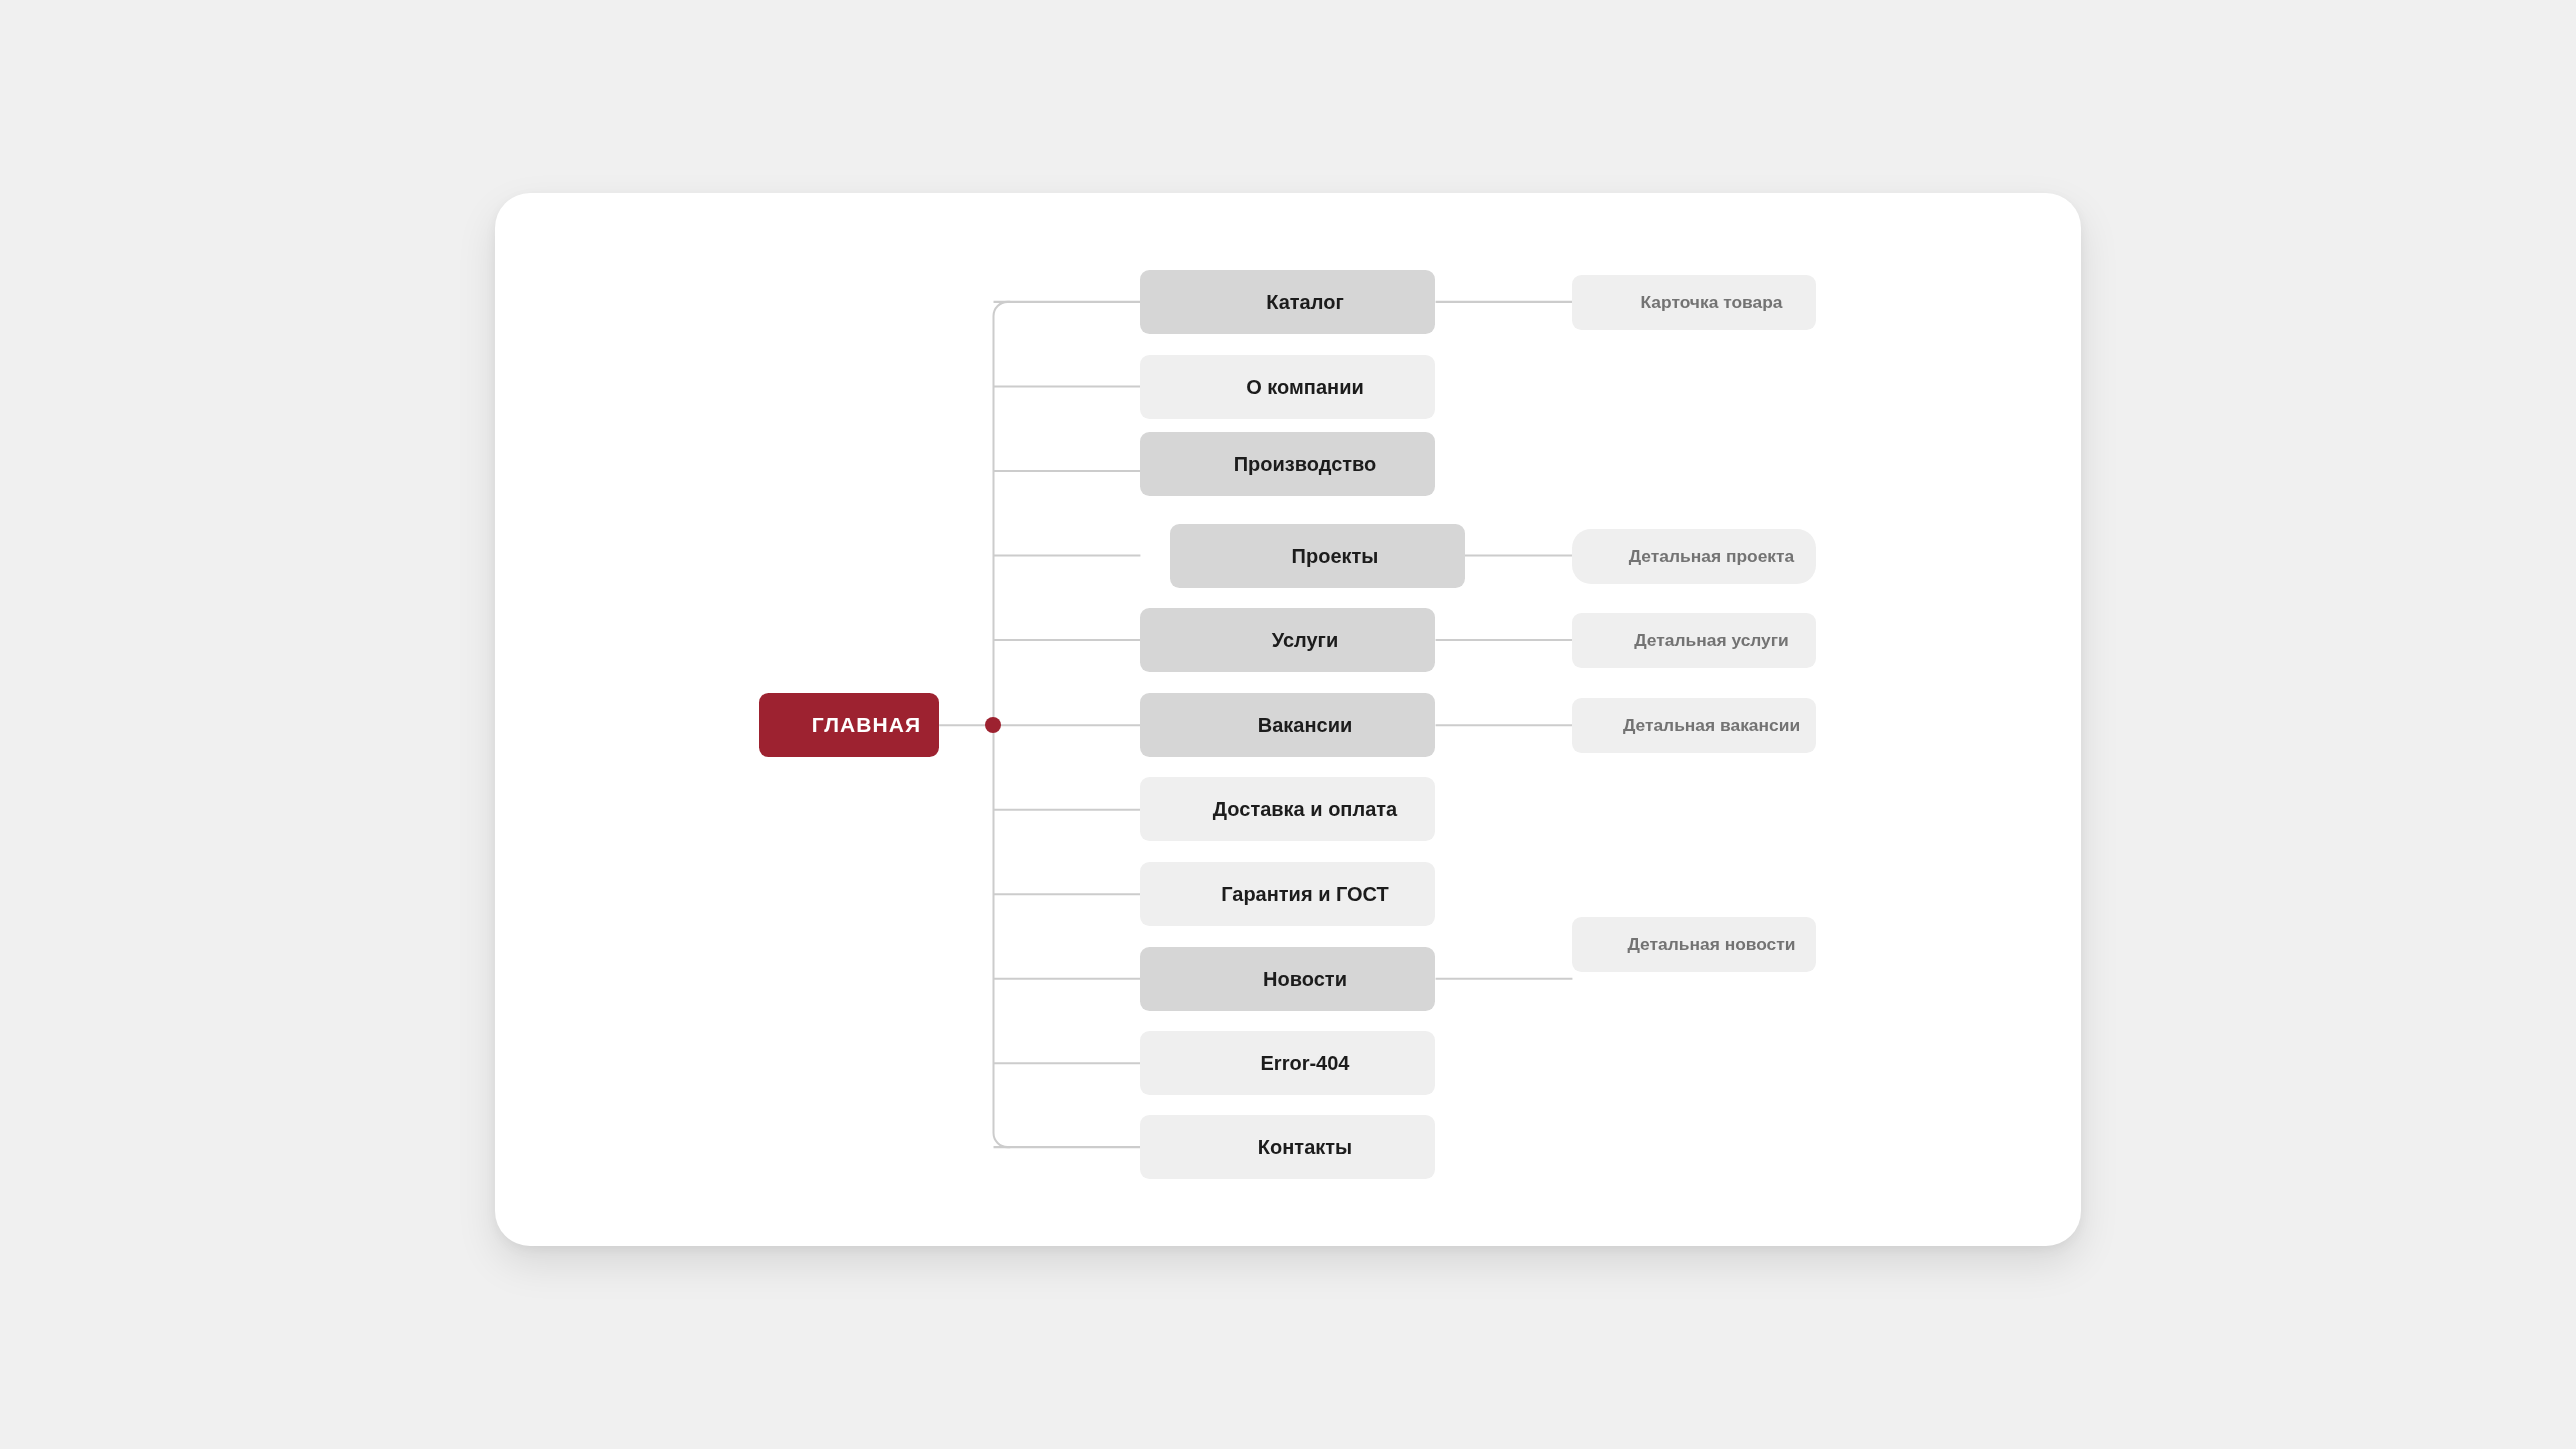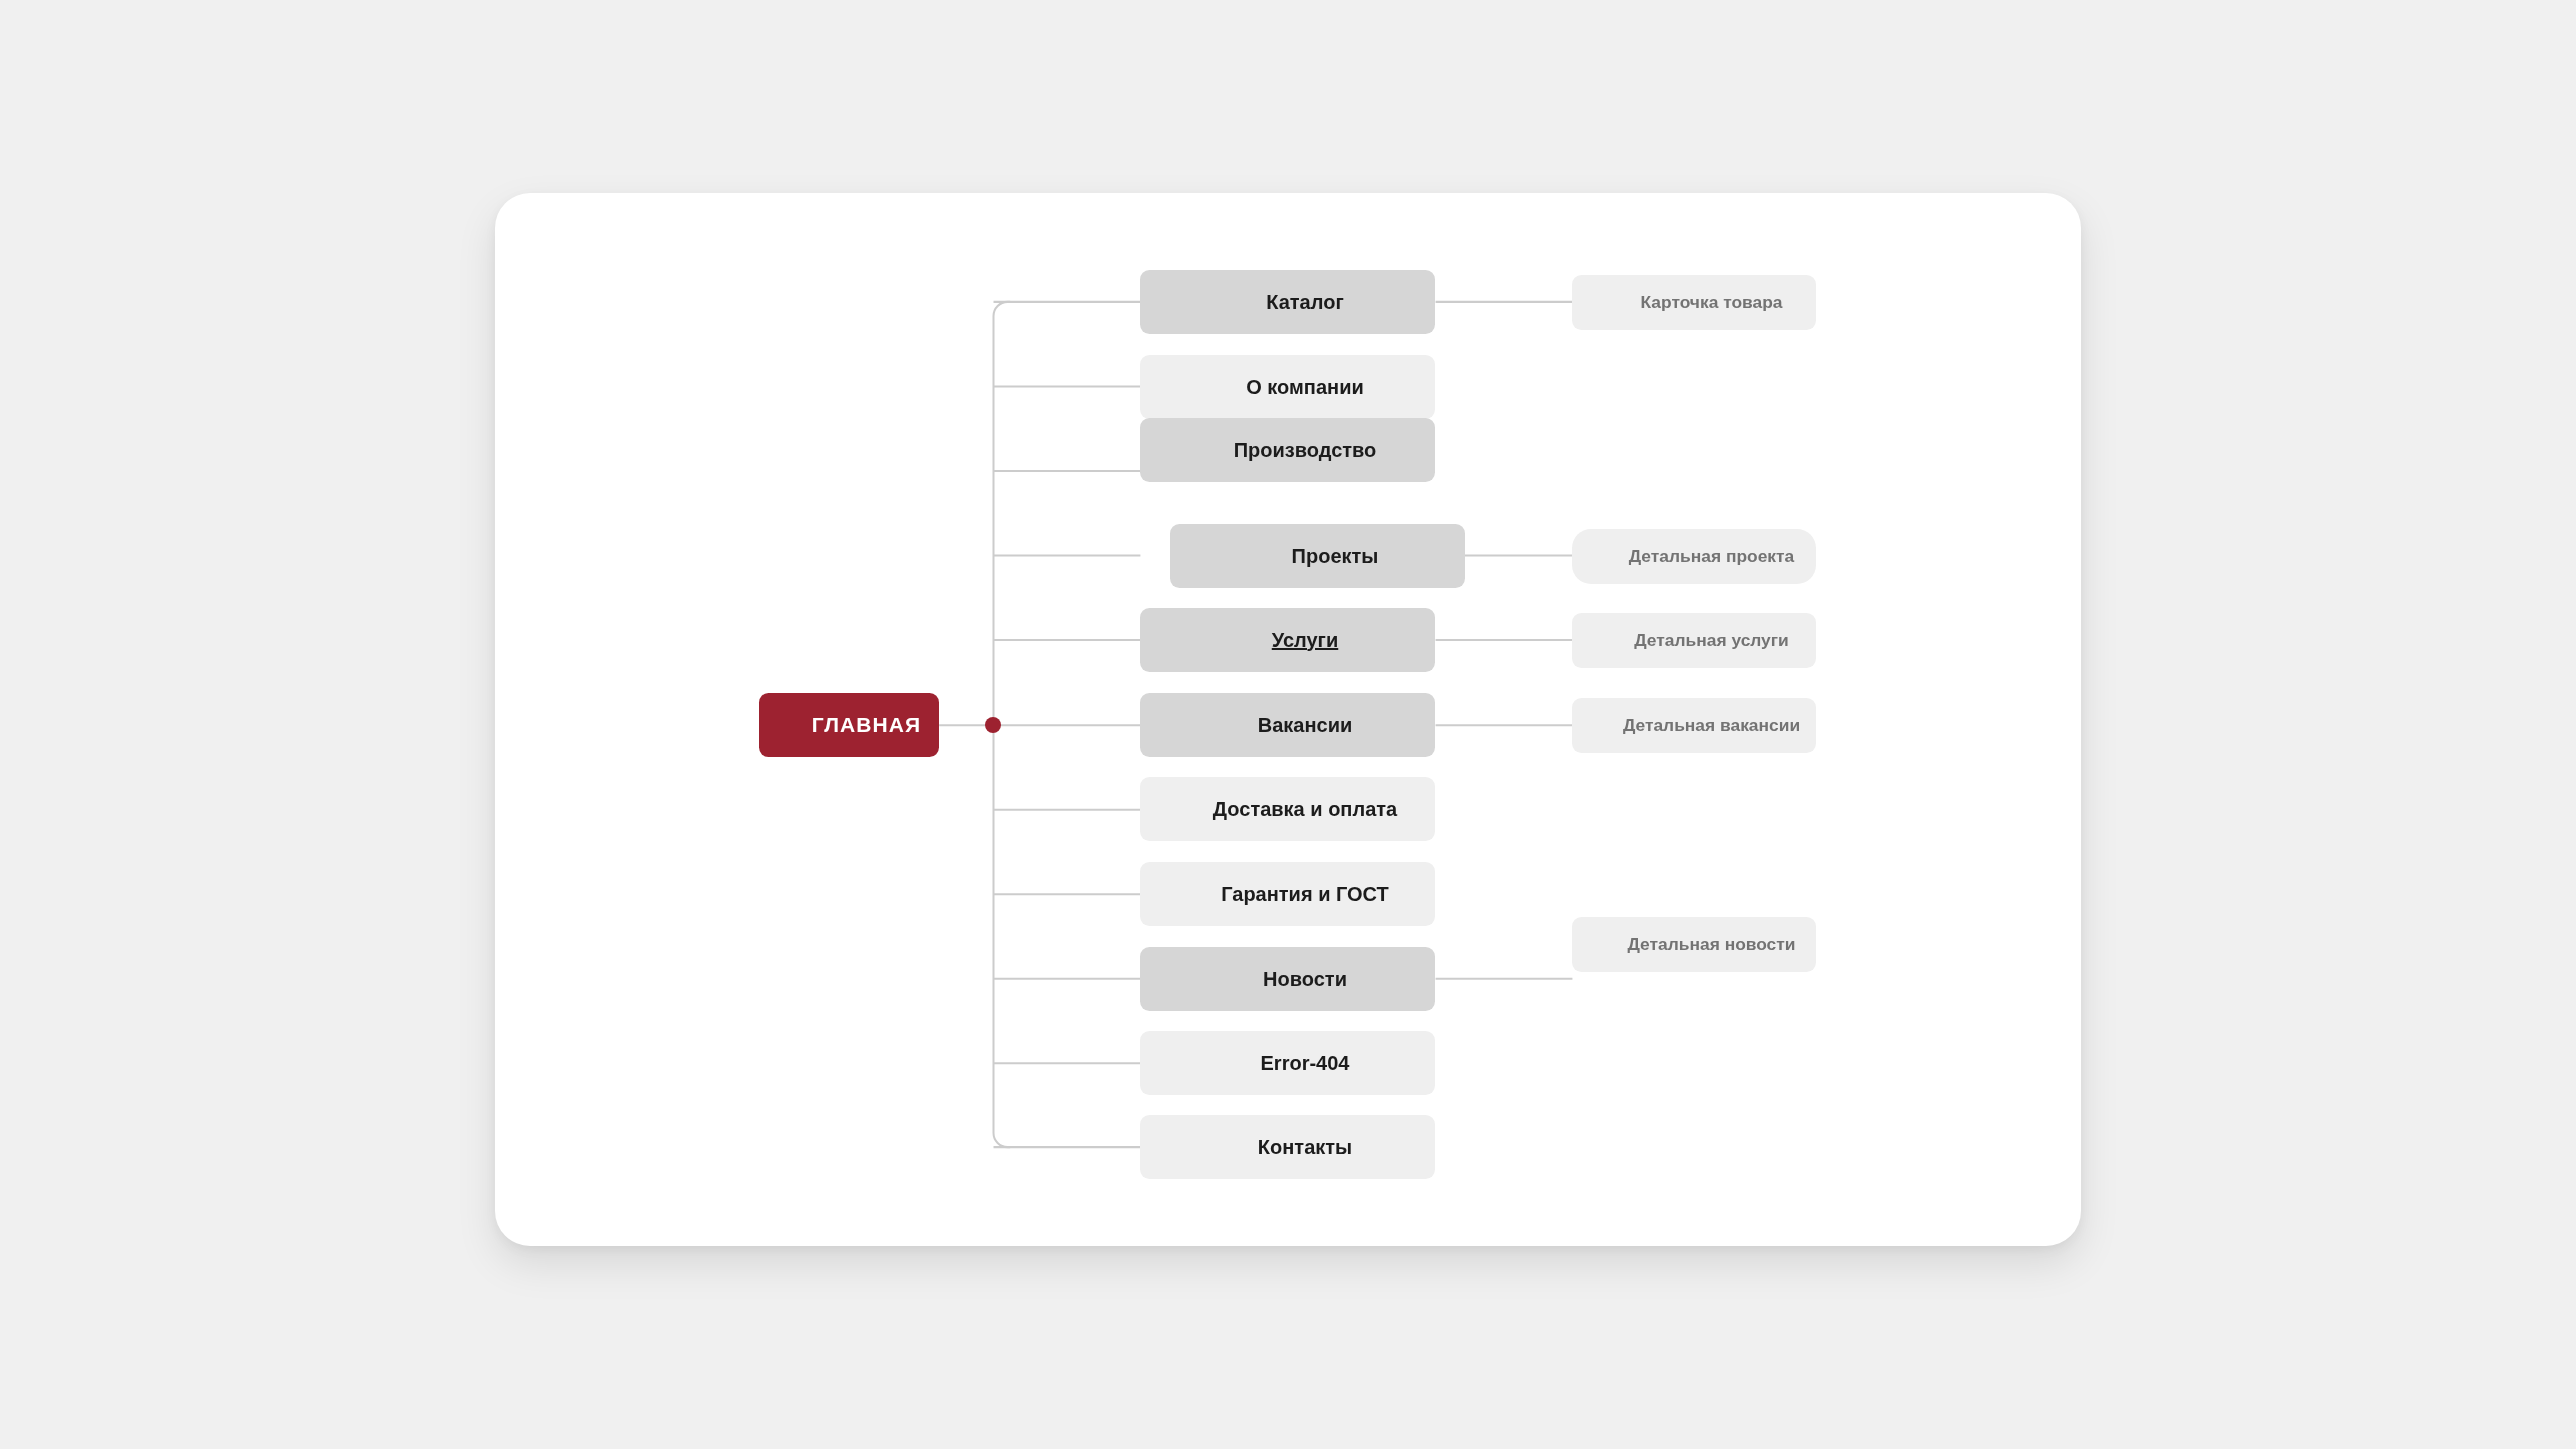--- a/index.html
+++ b/index.html
@@ -137,27 +137,27 @@
   </div>
 
   <div class="dot" style="left:985px; top:717px;"></div>
 
   <div class="node node-main has-children" style="top:270px;">
     <span>Каталог</span>
   </div>
   <div class="node node-main leaf" style="top:355px;">
     <span>О компании</span>
   </div>
-  <div class="node node-main has-children" style="top:418px;">
+  <div class="node node-main has-children" style="top:432px;">
     <span>Производство</span>
   </div>
   <div class="node node-main has-children" style="top:524px;margin-left:30px;">
     <span>Проекты</span>
   </div>
-  <div class="node node-main has-children" style="top:608px;text-decoration:underline;">
+  <div class="node node-main has-children" style="top:608px;">
     <span>Услуги</span>
   </div>
   <div class="node node-main has-children" style="top:693px;">
     <span>Вакансии</span>
   </div>
   <div class="node node-main leaf" style="top:777px;">
     <span>Доставка и оплата</span>
   </div>
   <div class="node node-main leaf" style="top:862px;align-items:center;">
     <span>Гарантия и ГОСТ</span>

